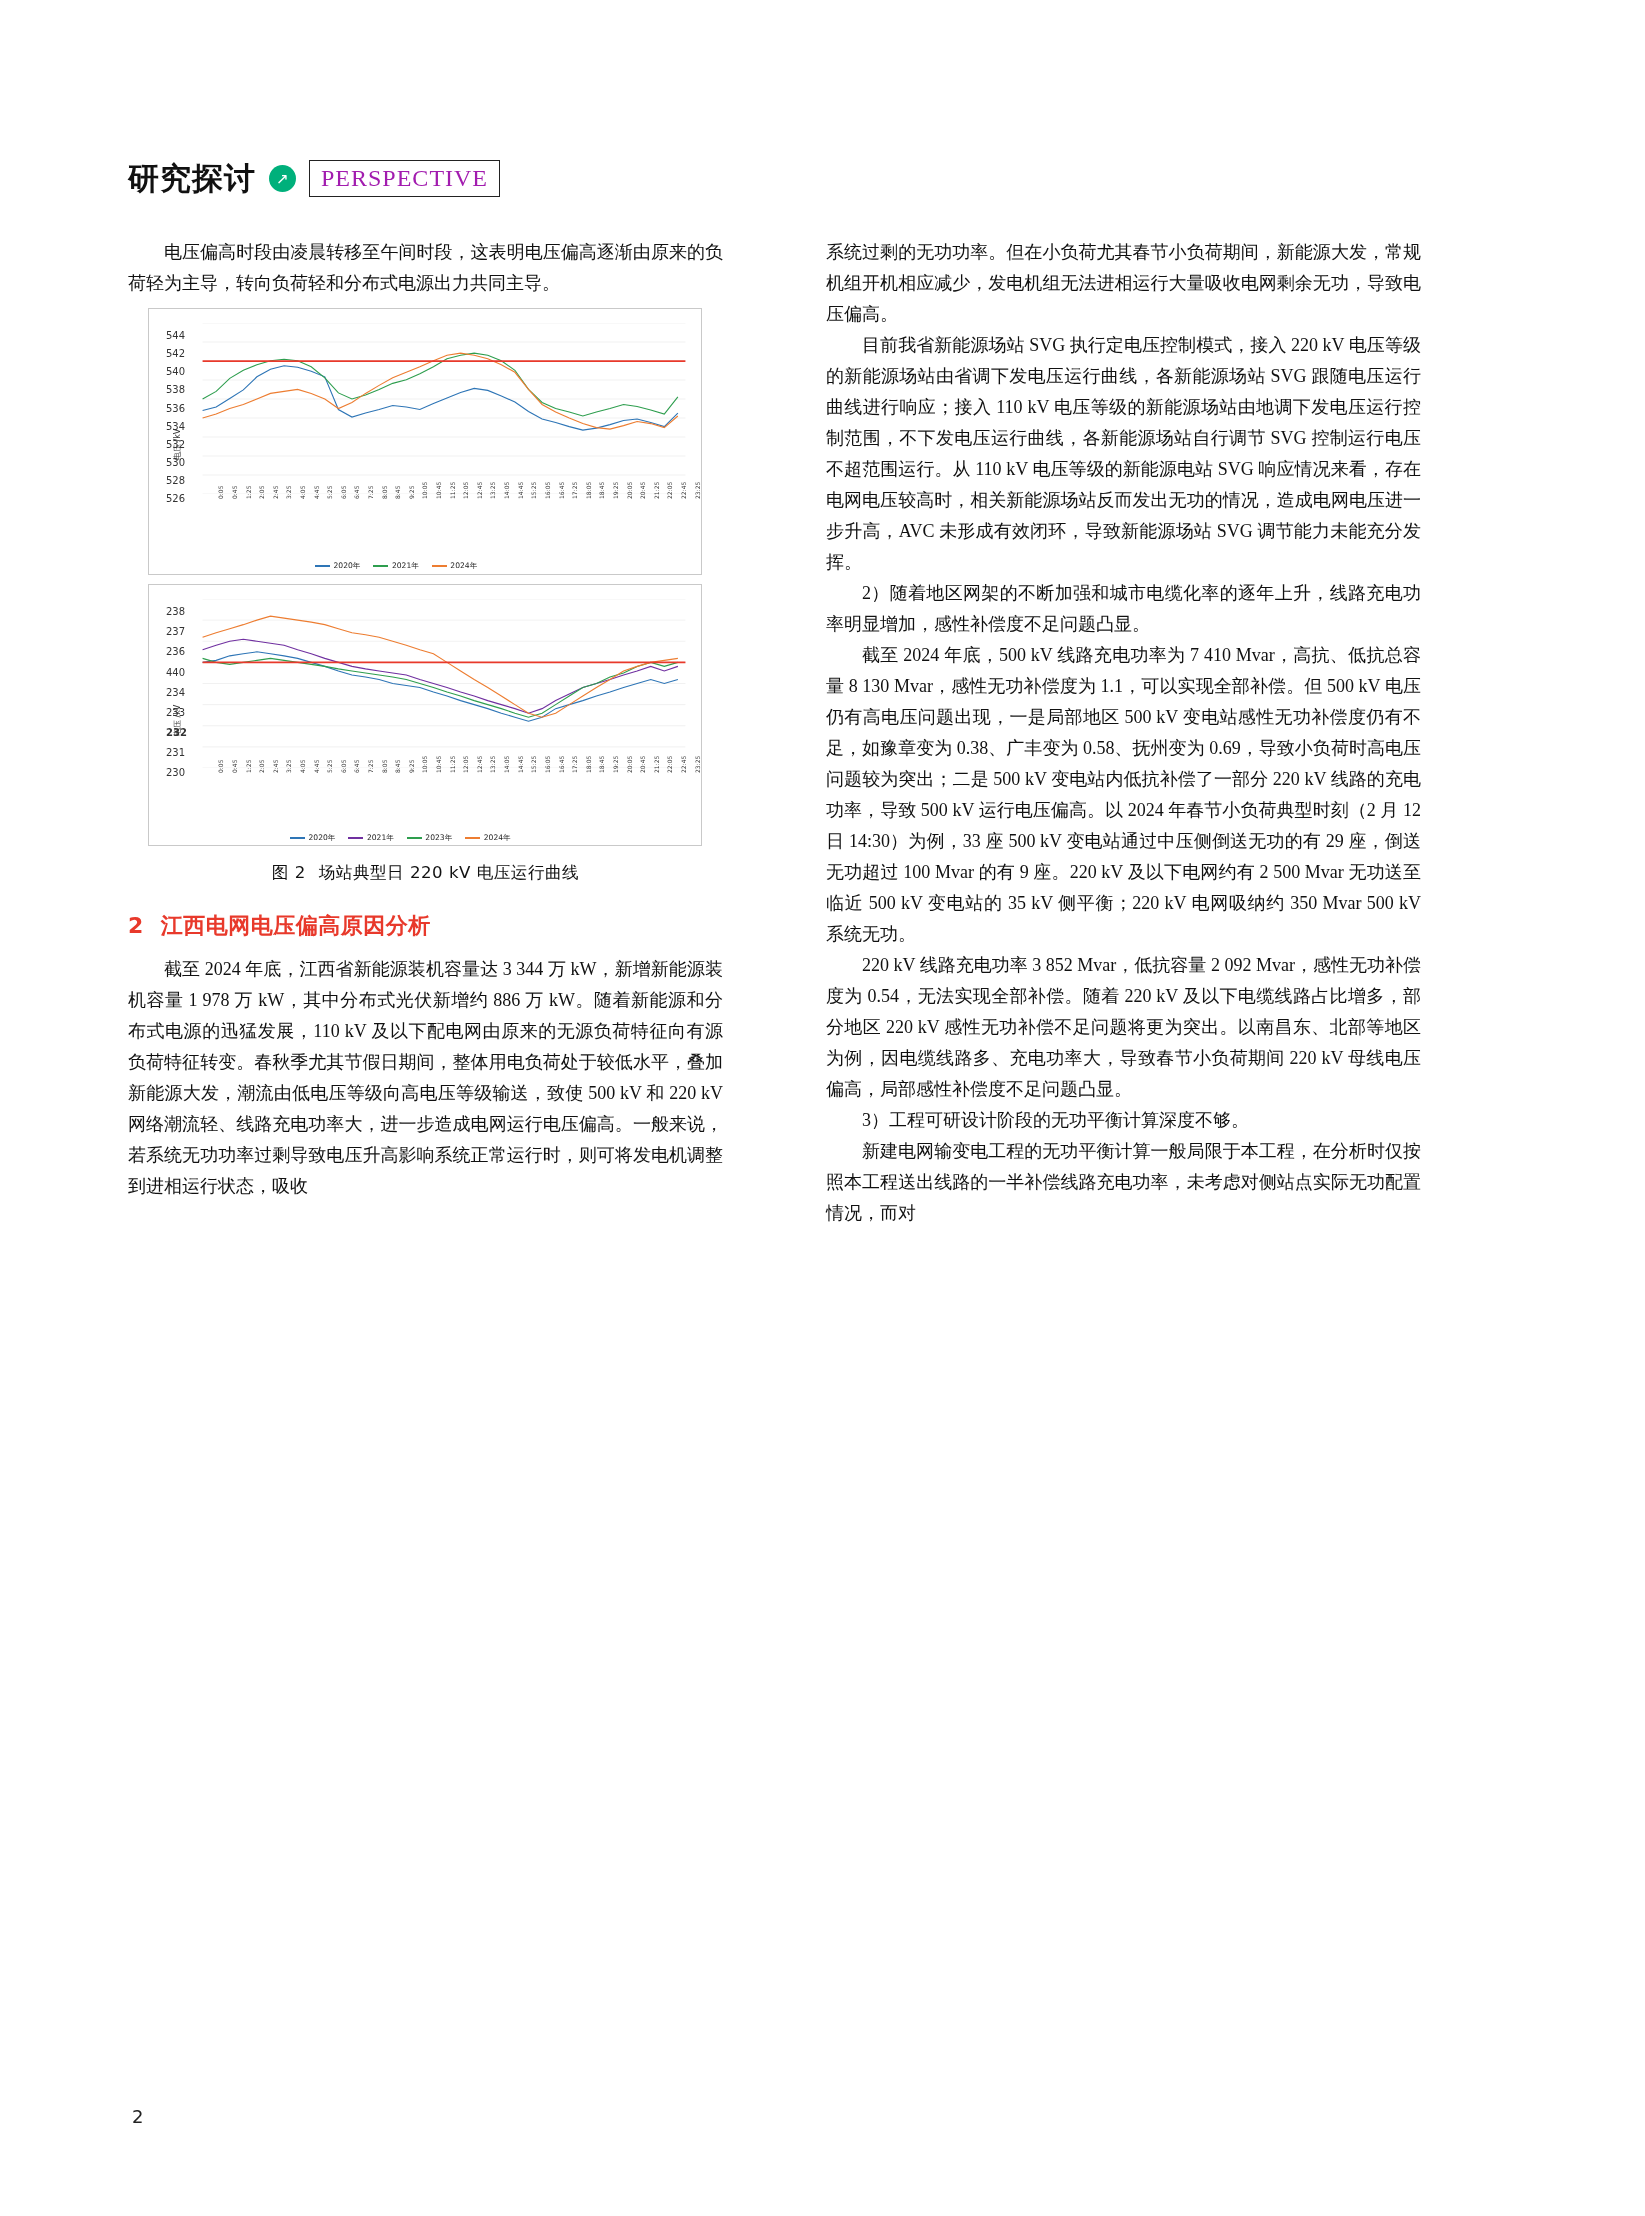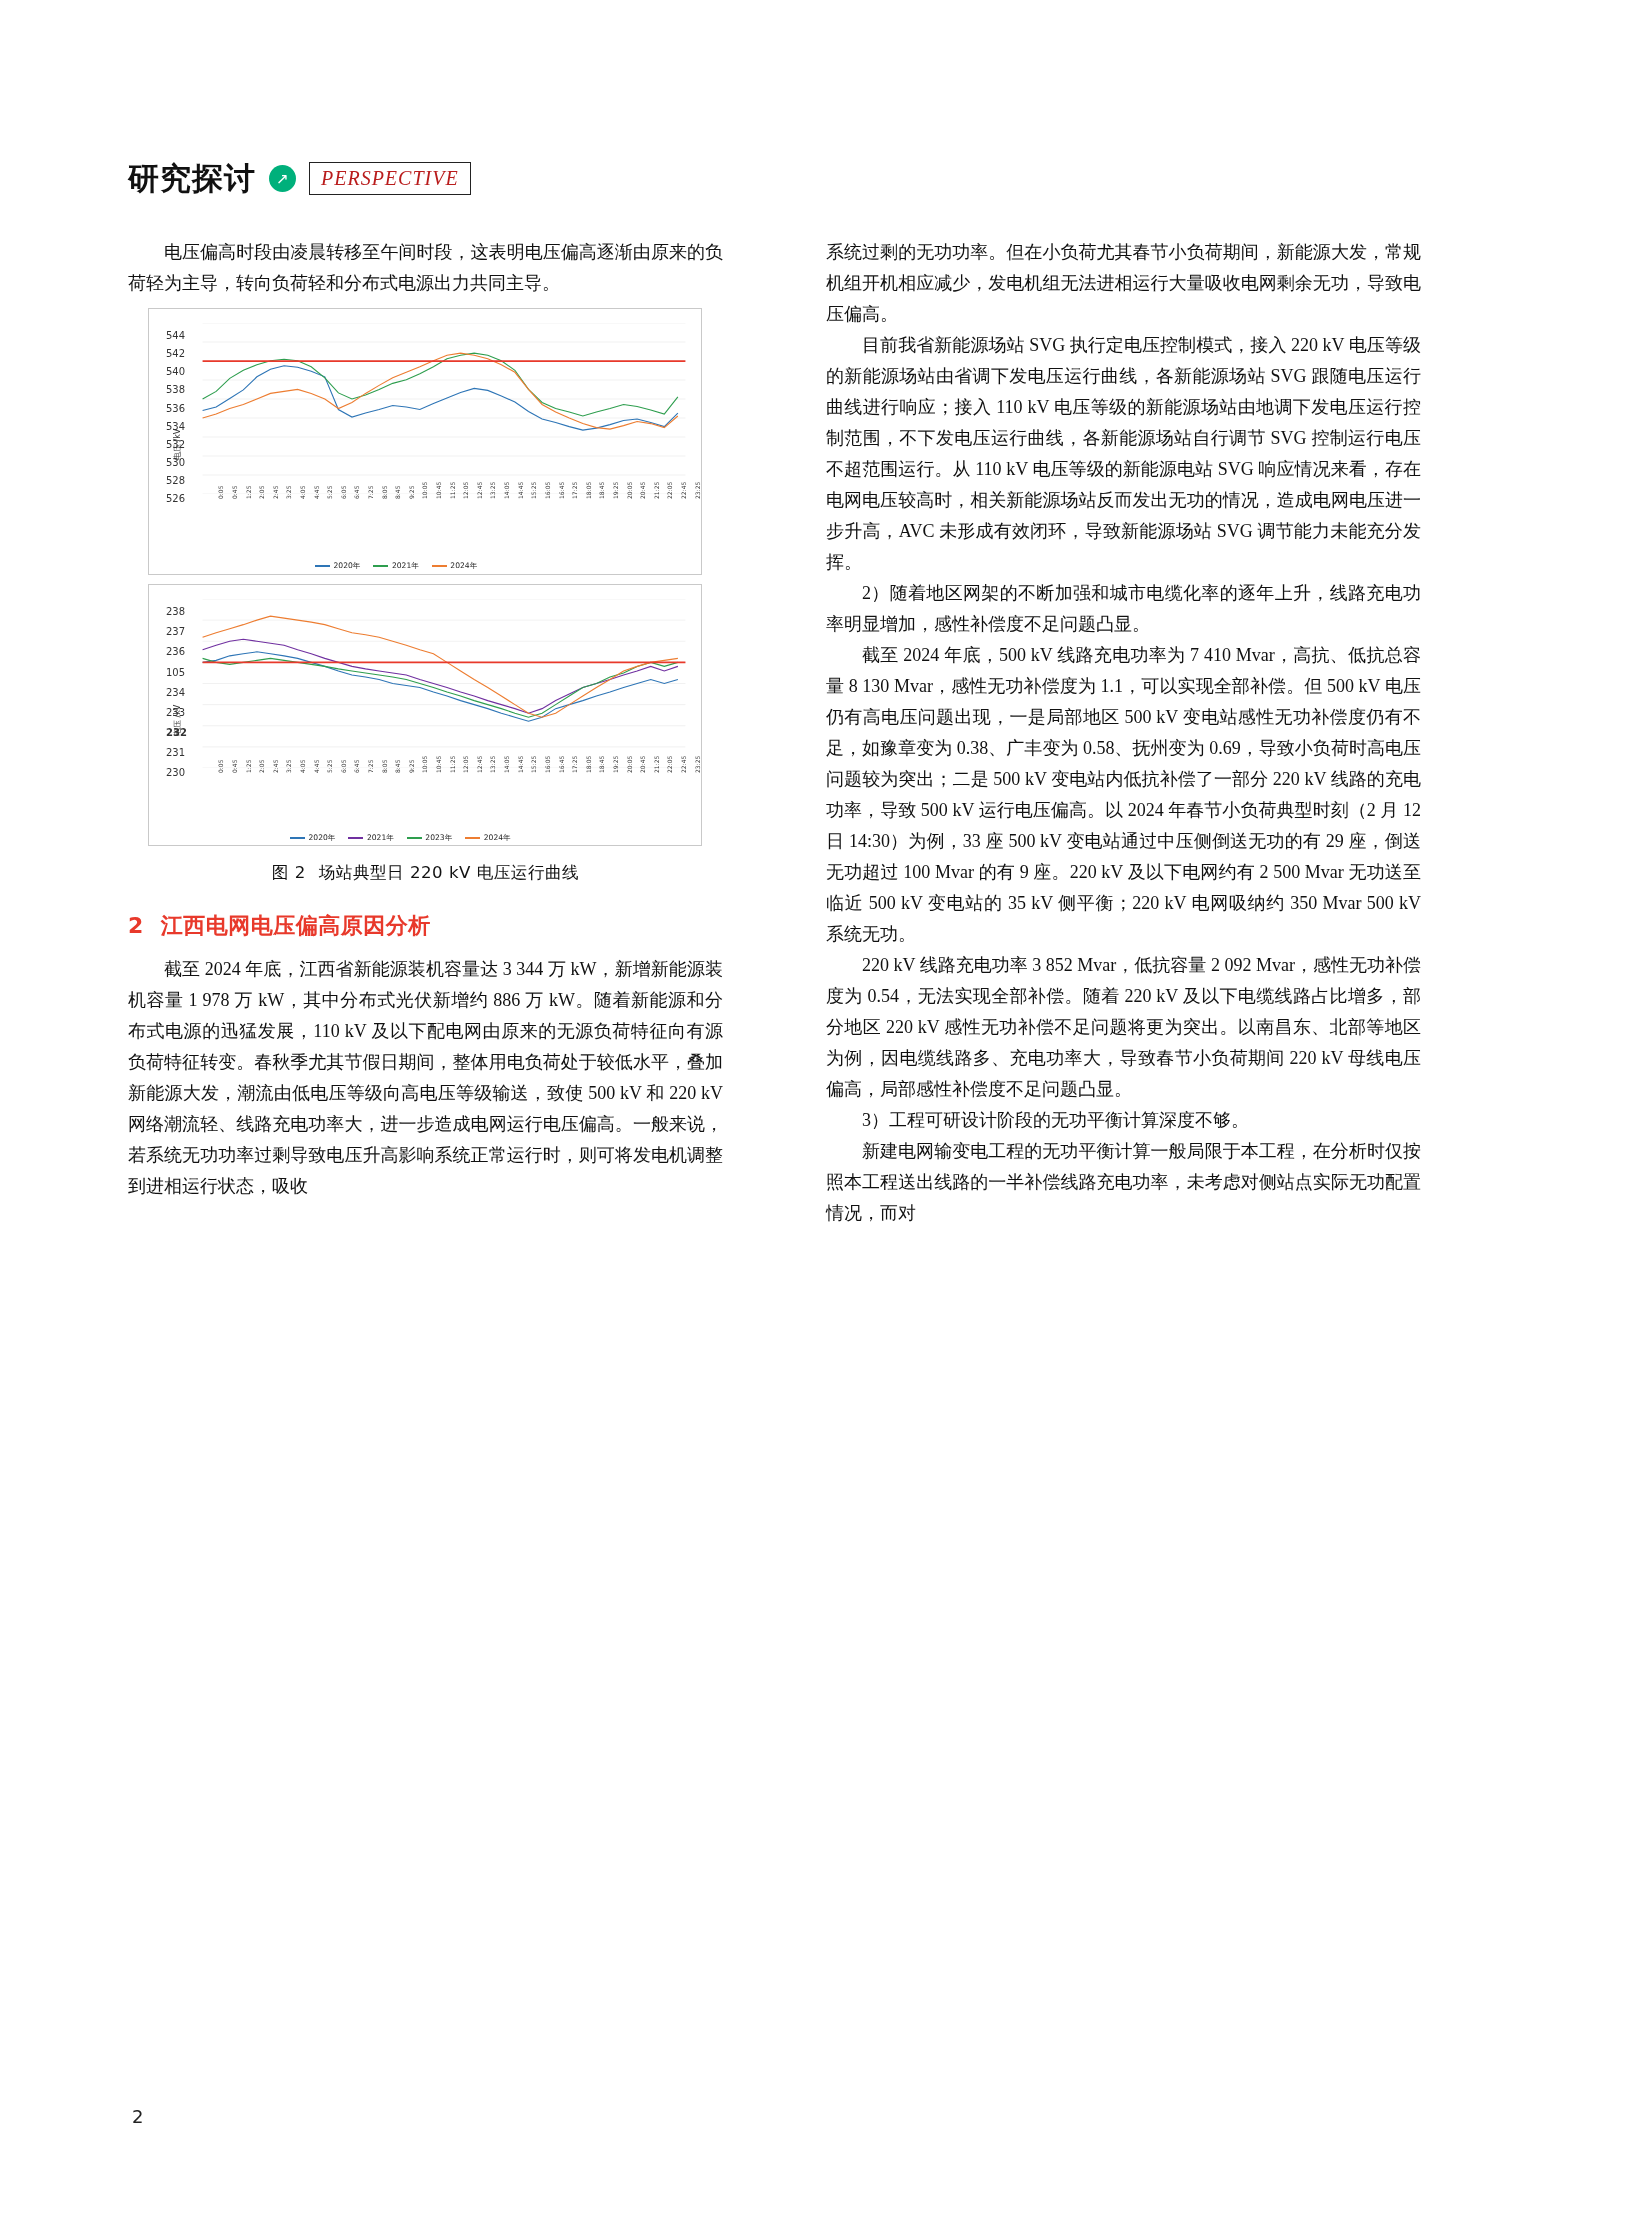--- a/index.html
+++ b/index.html
@@ -50,25 +50,24 @@
     align-items: center;
     justify-content: center;
     color: #fff;
     font-size: 15px;
     font-family: "DejaVu Sans", sans-serif;
   }
   .header-en {
     border: 1.5px solid #222;
     padding: 5px 11px 6px 11px;
     font-family: "Liberation Serif", serif;
-    font-size: 20px;
+    font-size: 24px;
     letter-spacing: 1px;
-    color: #b91c1c;
+    color: #a21caf;
     line-height: 1;
-    font-style: italic;
   }
 
   
   .col {
     position: absolute;
     top: 237px;
     width: 595px;
     font-size: 18px;
     line-height: 31px;
     text-align: justify;
@@ -270,21 +269,21 @@
       </div>
     </div>
 
     <div class="figure">
       <div class="chart-box" style="width:554px;height:262px;margin-left:20px;">
         <div class="ylabel" style="left:13px; top:151px;">电压 /kV</div>
 
         <div class="ytick" style="left:17px; top:11px;">238</div>
         <div class="ytick" style="left:17px; top:31px;">237</div>
         <div class="ytick" style="left:17px; top:51px;">236</div>
-        <div class="ytick" style="left:17px; top:72px;">105</div>
+        <div class="ytick" style="left:17px; top:72px;">440</div>
         <div class="ytick" style="left:17px; top:92px;">234</div>
         <div class="ytick" style="left:17px; top:112px;">233</div>
         <div class="ytick" style="left:17px; top:132px;font-weight:bold;">232</div>
         <div class="ytick" style="left:17px; top:152px;">231</div>
         <div class="ytick" style="left:17px; top:172px;">230</div>
 
         <svg class="chart-area" style="left:53px; top:14px;" width="484" height="169" viewBox="0 0 960 336">
           <g stroke="#e2e2e2" stroke-width="1">
             <line x1="0" y1="0" x2="960" y2="0"></line>
             <line x1="0" y1="42" x2="960" y2="42"></line>

